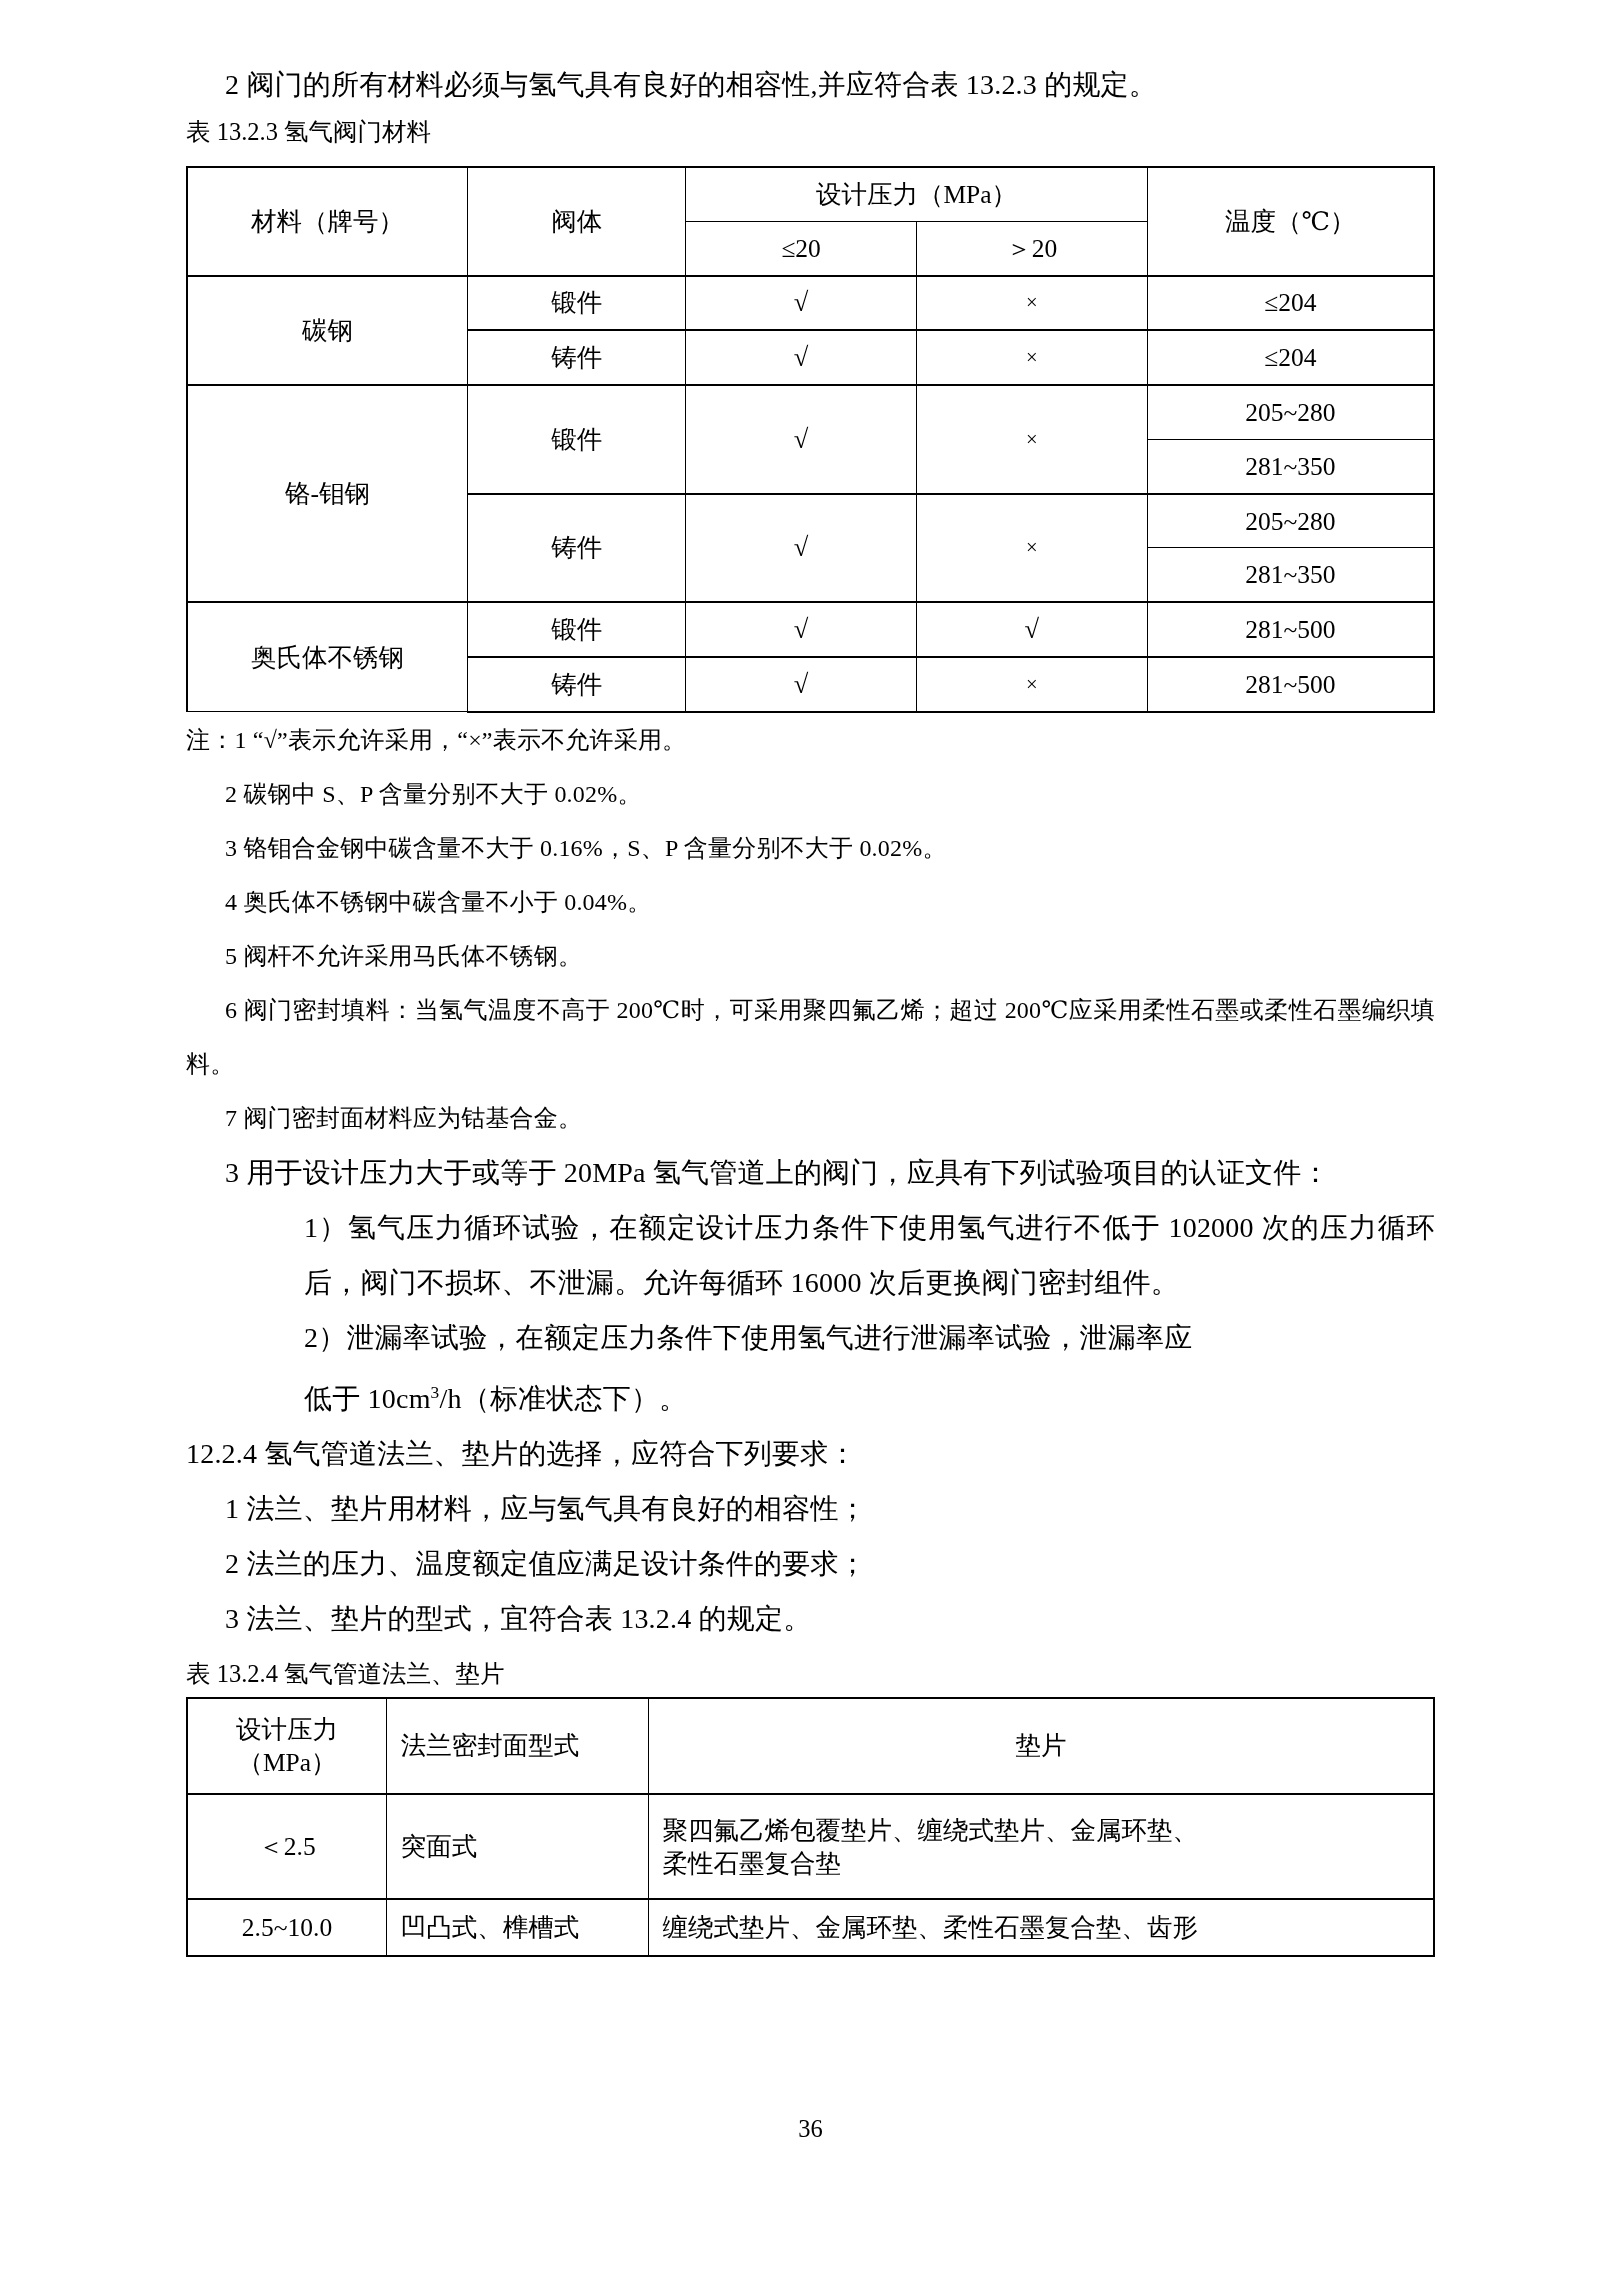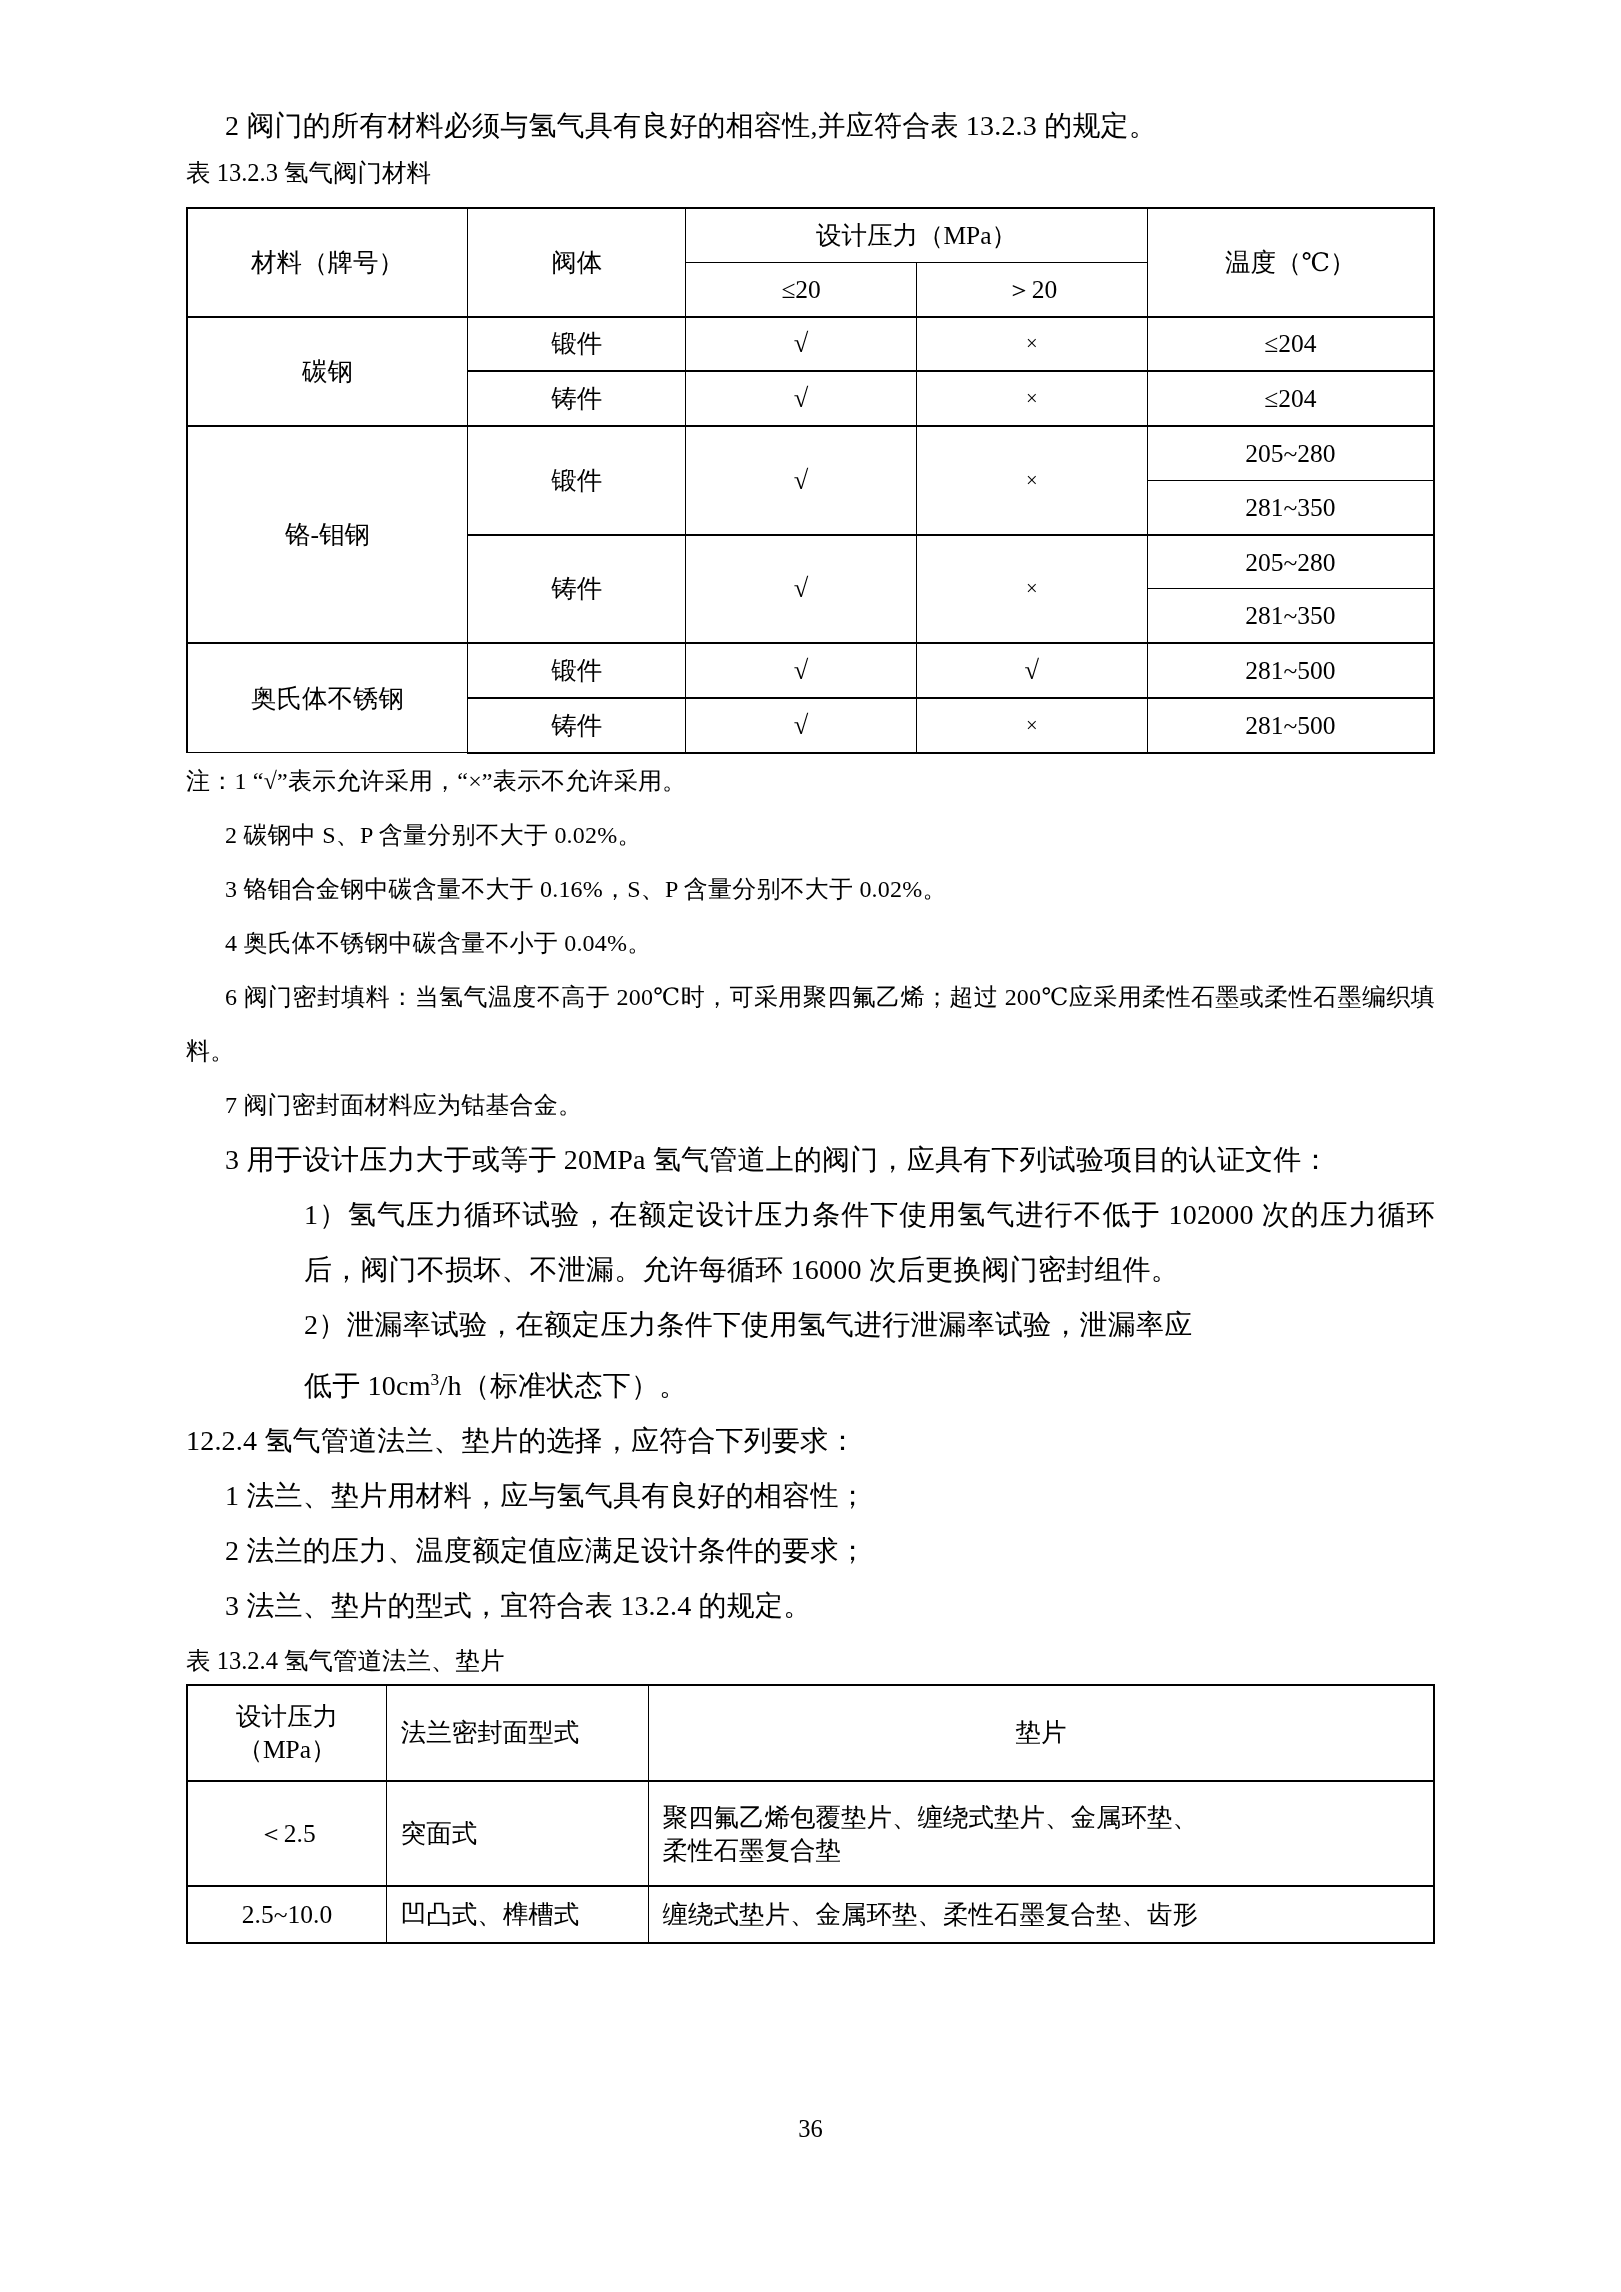--- a/index.html
+++ b/index.html
@@ -15,21 +15,21 @@
     position: relative;
     overflow: hidden;
   }
   .page {
     position: absolute;
     left: 0;
     top: 0;
     width: 1621px;
     height: 1820px;
     box-sizing: border-box;
-    padding: 98px 186px 0 186px;
+    padding: 57px 186px 0 186px;
   }
 
   
   .para {
     font-size: 28px;
     line-height: 55px;
     letter-spacing: 0.2px;
     margin: 0;
     text-align: justify;
     text-justify: inter-ideograph;
@@ -169,20 +169,21 @@
         <td class="thick-t thick-b mark-x">×</td>
         <td class="thick-t thick-b thick-r">281~500</td>
       </tr>
     </tbody>
   </table>
 
   <p class="para p-note p-hang">注：1 “√”表示允许采用，“×”表示不允许采用。</p>
   <p class="para p-note p-note-ind">2  碳钢中 S、P 含量分别不大于 0.02%。</p>
   <p class="para p-note p-note-ind">3  铬钼合金钢中碳含量不大于 0.16%，S、P 含量分别不大于 0.02%。</p>
   <p class="para p-note p-note-ind">4  奥氏体不锈钢中碳含量不小于 0.04%。</p>
+  <p class="para p-note p-note-ind">5  阀杆不允许采用马氏体不锈钢。</p>
   <p class="para p-note" style="text-indent:39px;">6  阀门密封填料：当氢气温度不高于 200℃时，可采用聚四氟乙烯；超过 200℃应采用柔性石墨或柔性石墨编织填料。</p>
   <p class="para p-note p-note-ind">7  阀门密封面材料应为钴基合金。</p>
 
   <p class="para" style="text-indent:39px;">3 用于设计压力大于或等于 20MPa 氢气管道上的阀门，应具有下列试验项目的认证文件：</p>
 
   <p class="para p-sub" style="text-indent:0;">1）氢气压力循环试验，在额定设计压力条件下使用氢气进行不低于 102000 次的压力循环后，阀门不损坏、不泄漏。允许每循环 16000 次后更换阀门密封组件。</p>
 
   <p class="para p-sub" style="text-indent:0;">
     <span>2）泄漏率试验，在额定压力条件下使用氢气进行泄漏率试验，泄漏率应</span><br>
     <span><span>低于 10cm</span><sup>3</sup><span>/h（标准状态下）。</span></span>

